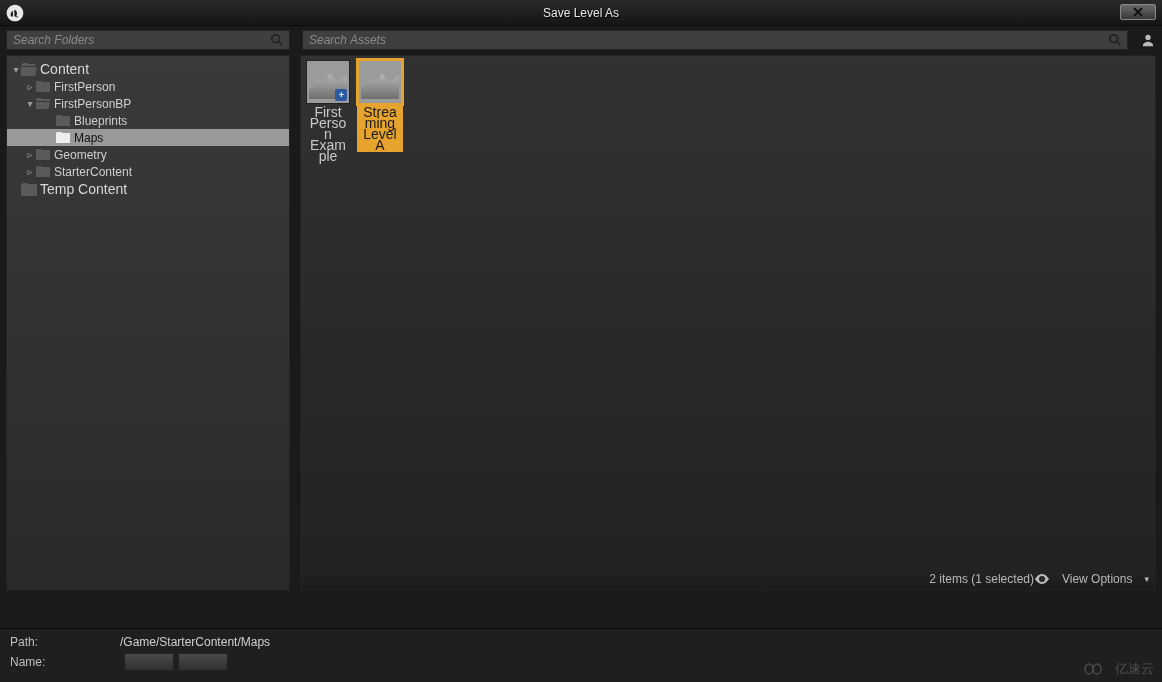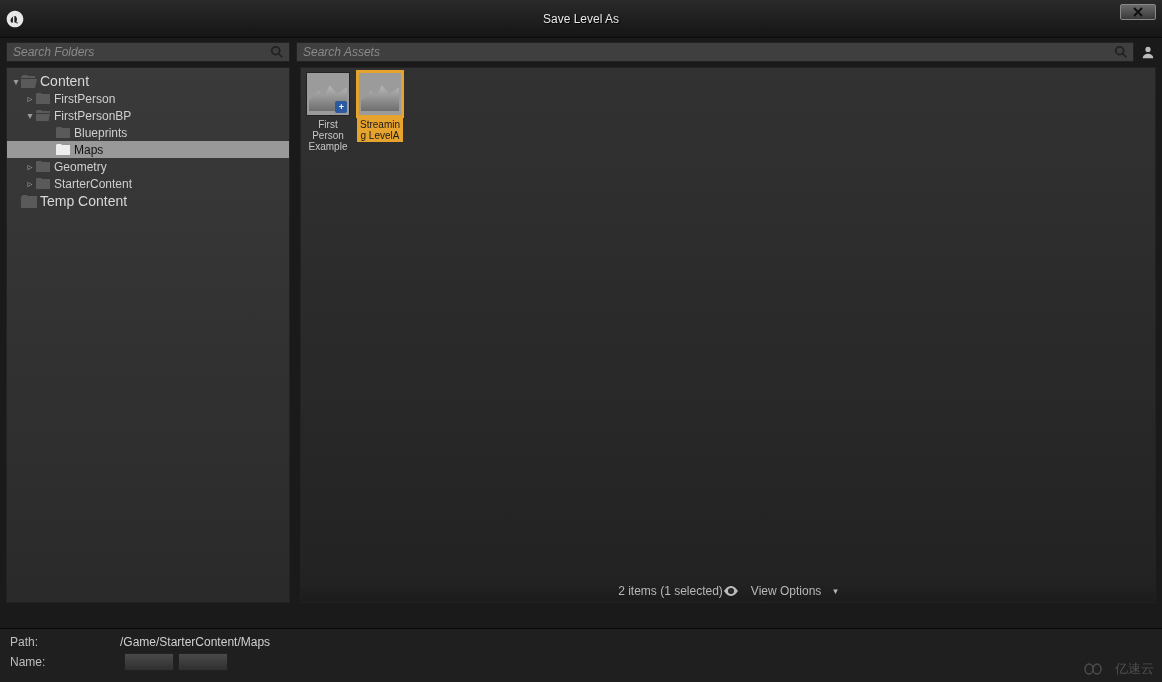--- a/index.html
+++ b/index.html
@@ -9,21 +9,21 @@
     background: #1a1a1a;
     color: #c8c8c8;
     width: 1162px;
     height: 682px;
     overflow: hidden;
     position: relative;
     user-select: none;
   }
   
   .titlebar {
-    height: 38px;
+    height: 26px;
     background: linear-gradient(#2a2a2a, #151515);
     border-bottom: 1px solid #0a0a0a;
     display: flex;
     align-items: center;
     position: relative;
   }
   .ue-logo {
     width: 22px; height: 22px;
     margin-left: 4px;
     display: flex; align-items: center; justify-content: center;
@@ -45,21 +45,21 @@
     border-radius: 2px;
     display: flex; align-items: center; justify-content: center;
     color: #111;
     cursor: pointer;
   }
 
   
   .search-row {
     height: 22px;
     display: flex;
-    gap: 6px;
+    gap: 12px;
     padding: 0 6px;
     margin-top: 3px;
     align-items: center;
   }
   .search-box {
     background: #3f3f3f;
     border: 1px solid #222;
     height: 20px;
     display: flex;
     align-items: center;
@@ -156,21 +156,21 @@
   .thumb {
     width: 44px; height: 44px;
     background: #9b9b9b;
     border: 1px solid #222;
     position: relative;
     overflow: hidden;
   }
   .asset.selected .thumb { outline: 3px solid #e6a32e; outline-offset: -1px; }
   .asset .label {
     margin-top: 2px;
-    font-size: 10px;
+    font-size: 14px;
     text-align: center;
     line-height: 11px;
     color: #c8c8c8;
     max-width: 50px;
     word-break: break-word;
     padding: 1px 2px;
   }
   .asset.selected .label { background: #e6a32e; color: #1a1a1a; }
   
   .thumb .mini {
@@ -189,21 +189,21 @@
   .asset.first .thumb .plus {
     position:absolute; right:5px; bottom:3px;
     color:#fff; font-weight:bold; font-size:9px;
     z-index:2;
   }
 
   .status-bar {
     height: 20px;
     display: flex;
     align-items: center;
-    justify-content: center;
+    justify-content: flex-end;
     padding: 0 6px 2px 6px;
     font-size: 12px;
     color: #b8b8b8;
     background: linear-gradient(to bottom, transparent, rgba(0,0,0,0.2));
   }
   .view-options {
     display: flex; align-items: center; gap: 12px;
     cursor: pointer;
   }
   .view-options .eye { width:16px; display:flex; align-items:center; justify-content:center; }

